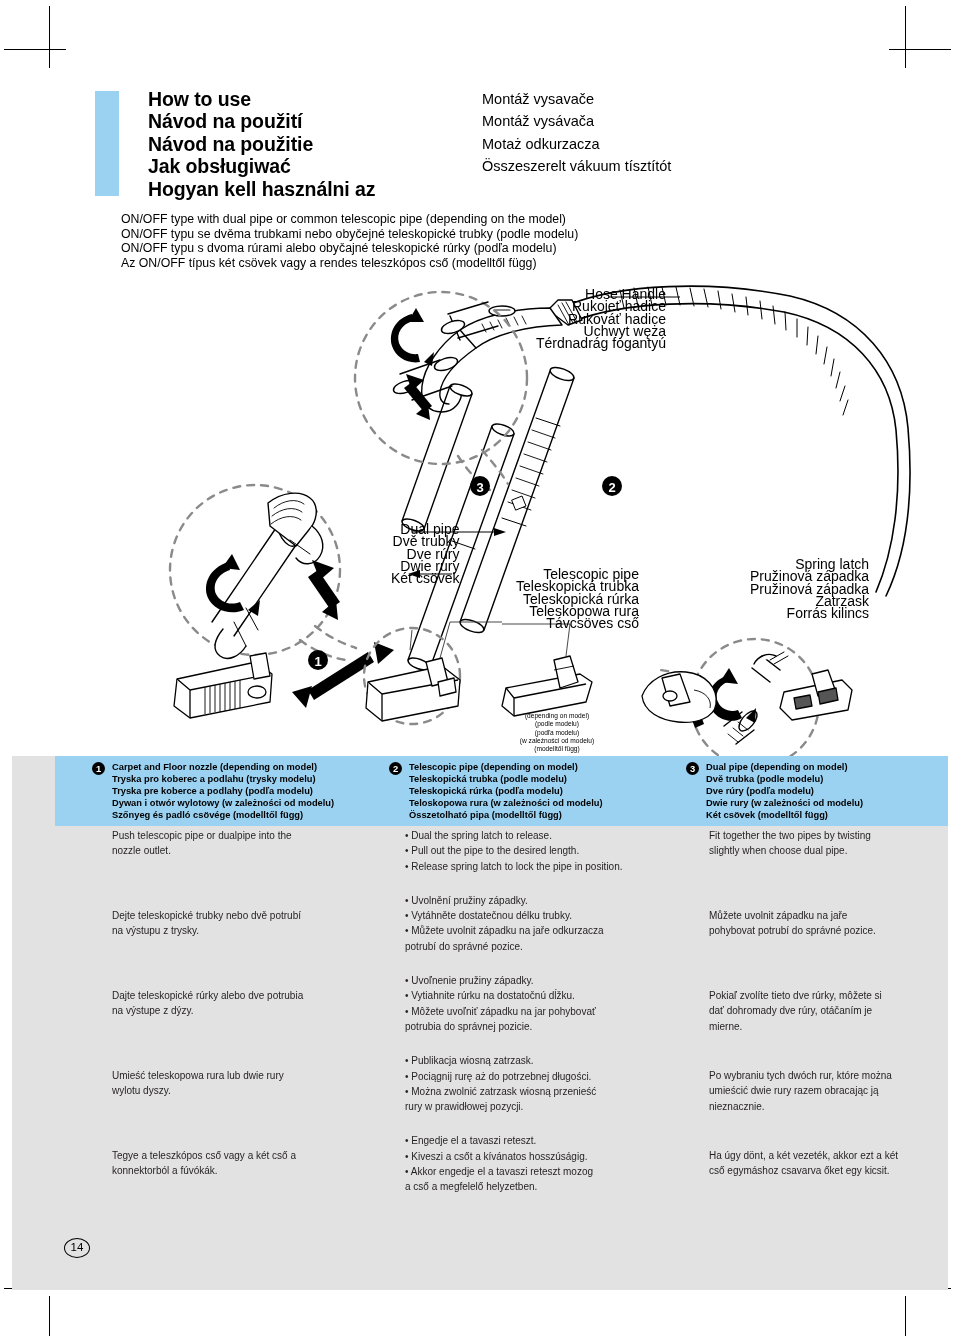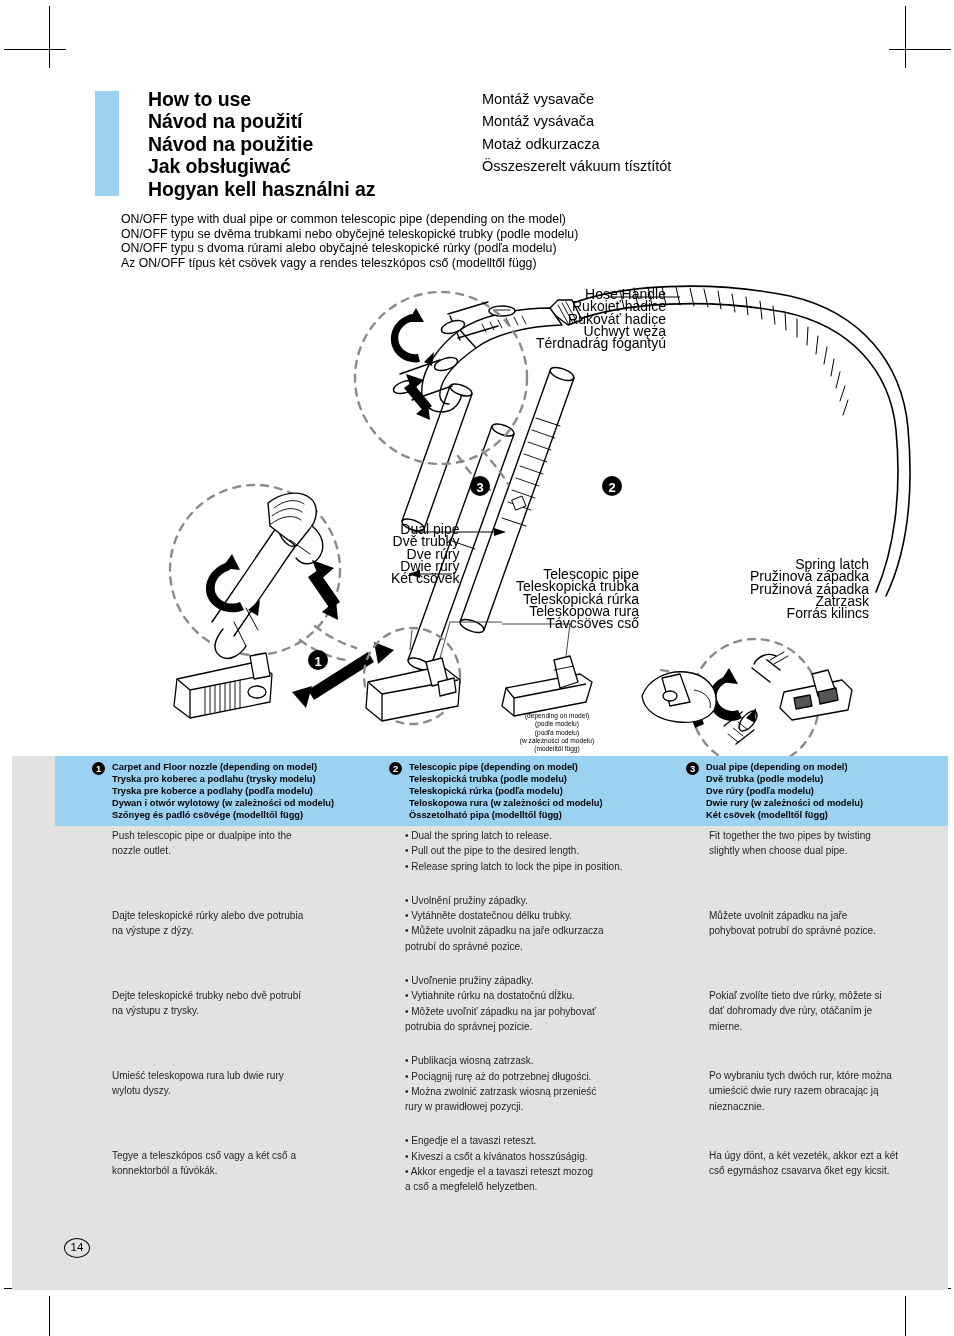--- a/index.html
+++ b/index.html
@@ -609,26 +609,26 @@
   </div>
 
   <div class="body-cols">
 
     <div class="body-col b1">
       <div class="para tall">
         <div>Push telescopic pipe or dualpipe into the</div>
         <div>nozzle outlet.</div>
       </div>
       <div class="para tall">
+        <div>Dejte teleskopické trubky nebo dvě potrubí</div>
+        <div>na výstupu z trysky.</div>
+      </div>
+      <div class="para tall">
         <div>Dajte teleskopické rúrky alebo dve potrubia</div>
         <div>na výstupe z dýzy.</div>
-      </div>
-      <div class="para tall">
-        <div>Dejte teleskopické trubky nebo dvě potrubí</div>
-        <div>na výstupu z trysky.</div>
       </div>
       <div class="para tall">
         <div>Umieść teleskopowa rura lub dwie rury</div>
         <div>wylotu dyszy.</div>
       </div>
       <div class="para tall">
         <div>Tegye a teleszkópos cső vagy a két cső a</div>
         <div>konnektorból a fúvókák.</div>
       </div>
     </div>

